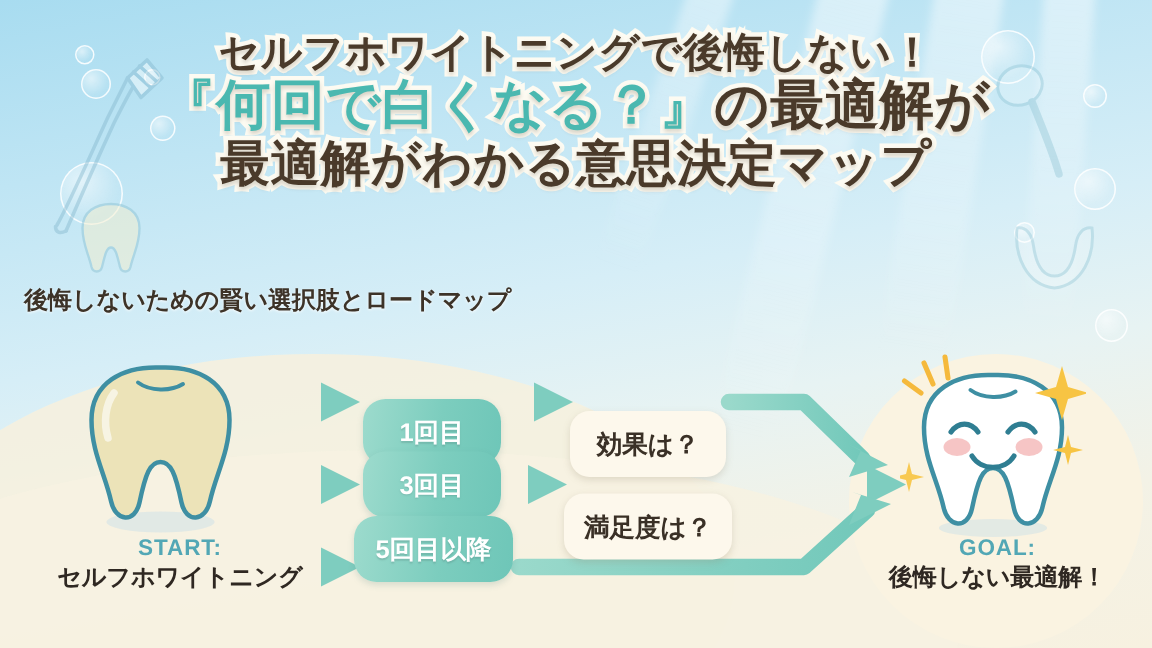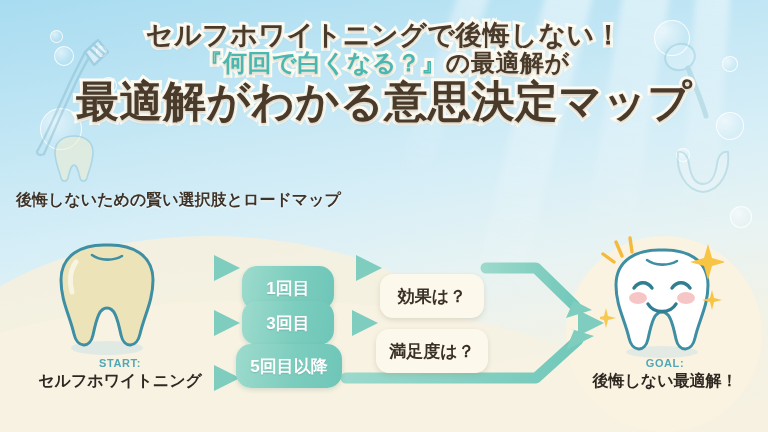--- a/index.html
+++ b/index.html
@@ -40,23 +40,23 @@
   
   .title-block{position:absolute;left:0;top:20px;width:768px;text-align:center;}
   .tline{
     margin:0;font-weight:bold;letter-spacing:.5px;line-height:1.12;
     color:#4a3a2a;
     -webkit-text-stroke:6px #fdfbf2;
     paint-order:stroke fill;
     text-shadow:0 2px 3px rgba(120,110,90,.30);
   }
   .t1{font-size:27px;}
-  .t2{font-size:24px;}
+  .t2{font-size:36px;}
   .t2 .hl{color:#4ab8b0;}
-  .t3{font-size:43px;}
+  .t3{font-size:33px;}
   .subtitle{
     position:absolute;left:16px;top:190px;width:768px;text-align:left;
     font-size:16px;font-weight:bold;color:#3d3328;
     text-shadow:0 1px 2px rgba(255,255,255,.9);
   }
 
   
   .flow-svg{position:absolute;left:0;top:0;width:768px;height:432px;}
 
   .pill{
@@ -75,21 +75,21 @@
   }
 
   .p1{left:242px;top:246px;width:92px;margin-top:20px;}
   .p2{left:242px;top:301px;width:92px;}
   .p3{left:236px;top:344px;width:106px;}
   .q1{left:380px;top:246px;width:104px;}
   .q2{left:376px;top:301px;width:112px;}
 
   
   .cap{position:absolute;text-align:center;line-height:1.25;}
-  .cap .k{display:block;font-size:11px;font-weight:bold;color:#52a7b5;letter-spacing:.6px;}
+  .cap .k{display:block;font-size:15px;font-weight:bold;color:#52a7b5;letter-spacing:.6px;}
   .cap .v{display:block;font-size:16px;font-weight:bold;color:#2f2822;}
   .cap-start{left:10px;top:357px;width:220px;}
   .cap-goal{left:570px;top:357px;width:190px;}
 
   .tooth-wrap{position:absolute;}
   .tooth-start{left:52px;top:238px;width:110px;height:118px;}
   .tooth-goal{left:600px;top:236px;width:124px;height:124px;}
   .mini-tooth{position:absolute;left:52px;top:133px;width:44px;height:50px;opacity:.5;}
   .brush{position:absolute;left:28px;top:32px;width:86px;height:130px;opacity:.45;}
   .mirror{position:absolute;left:662px;top:40px;width:54px;height:82px;opacity:.4;}

